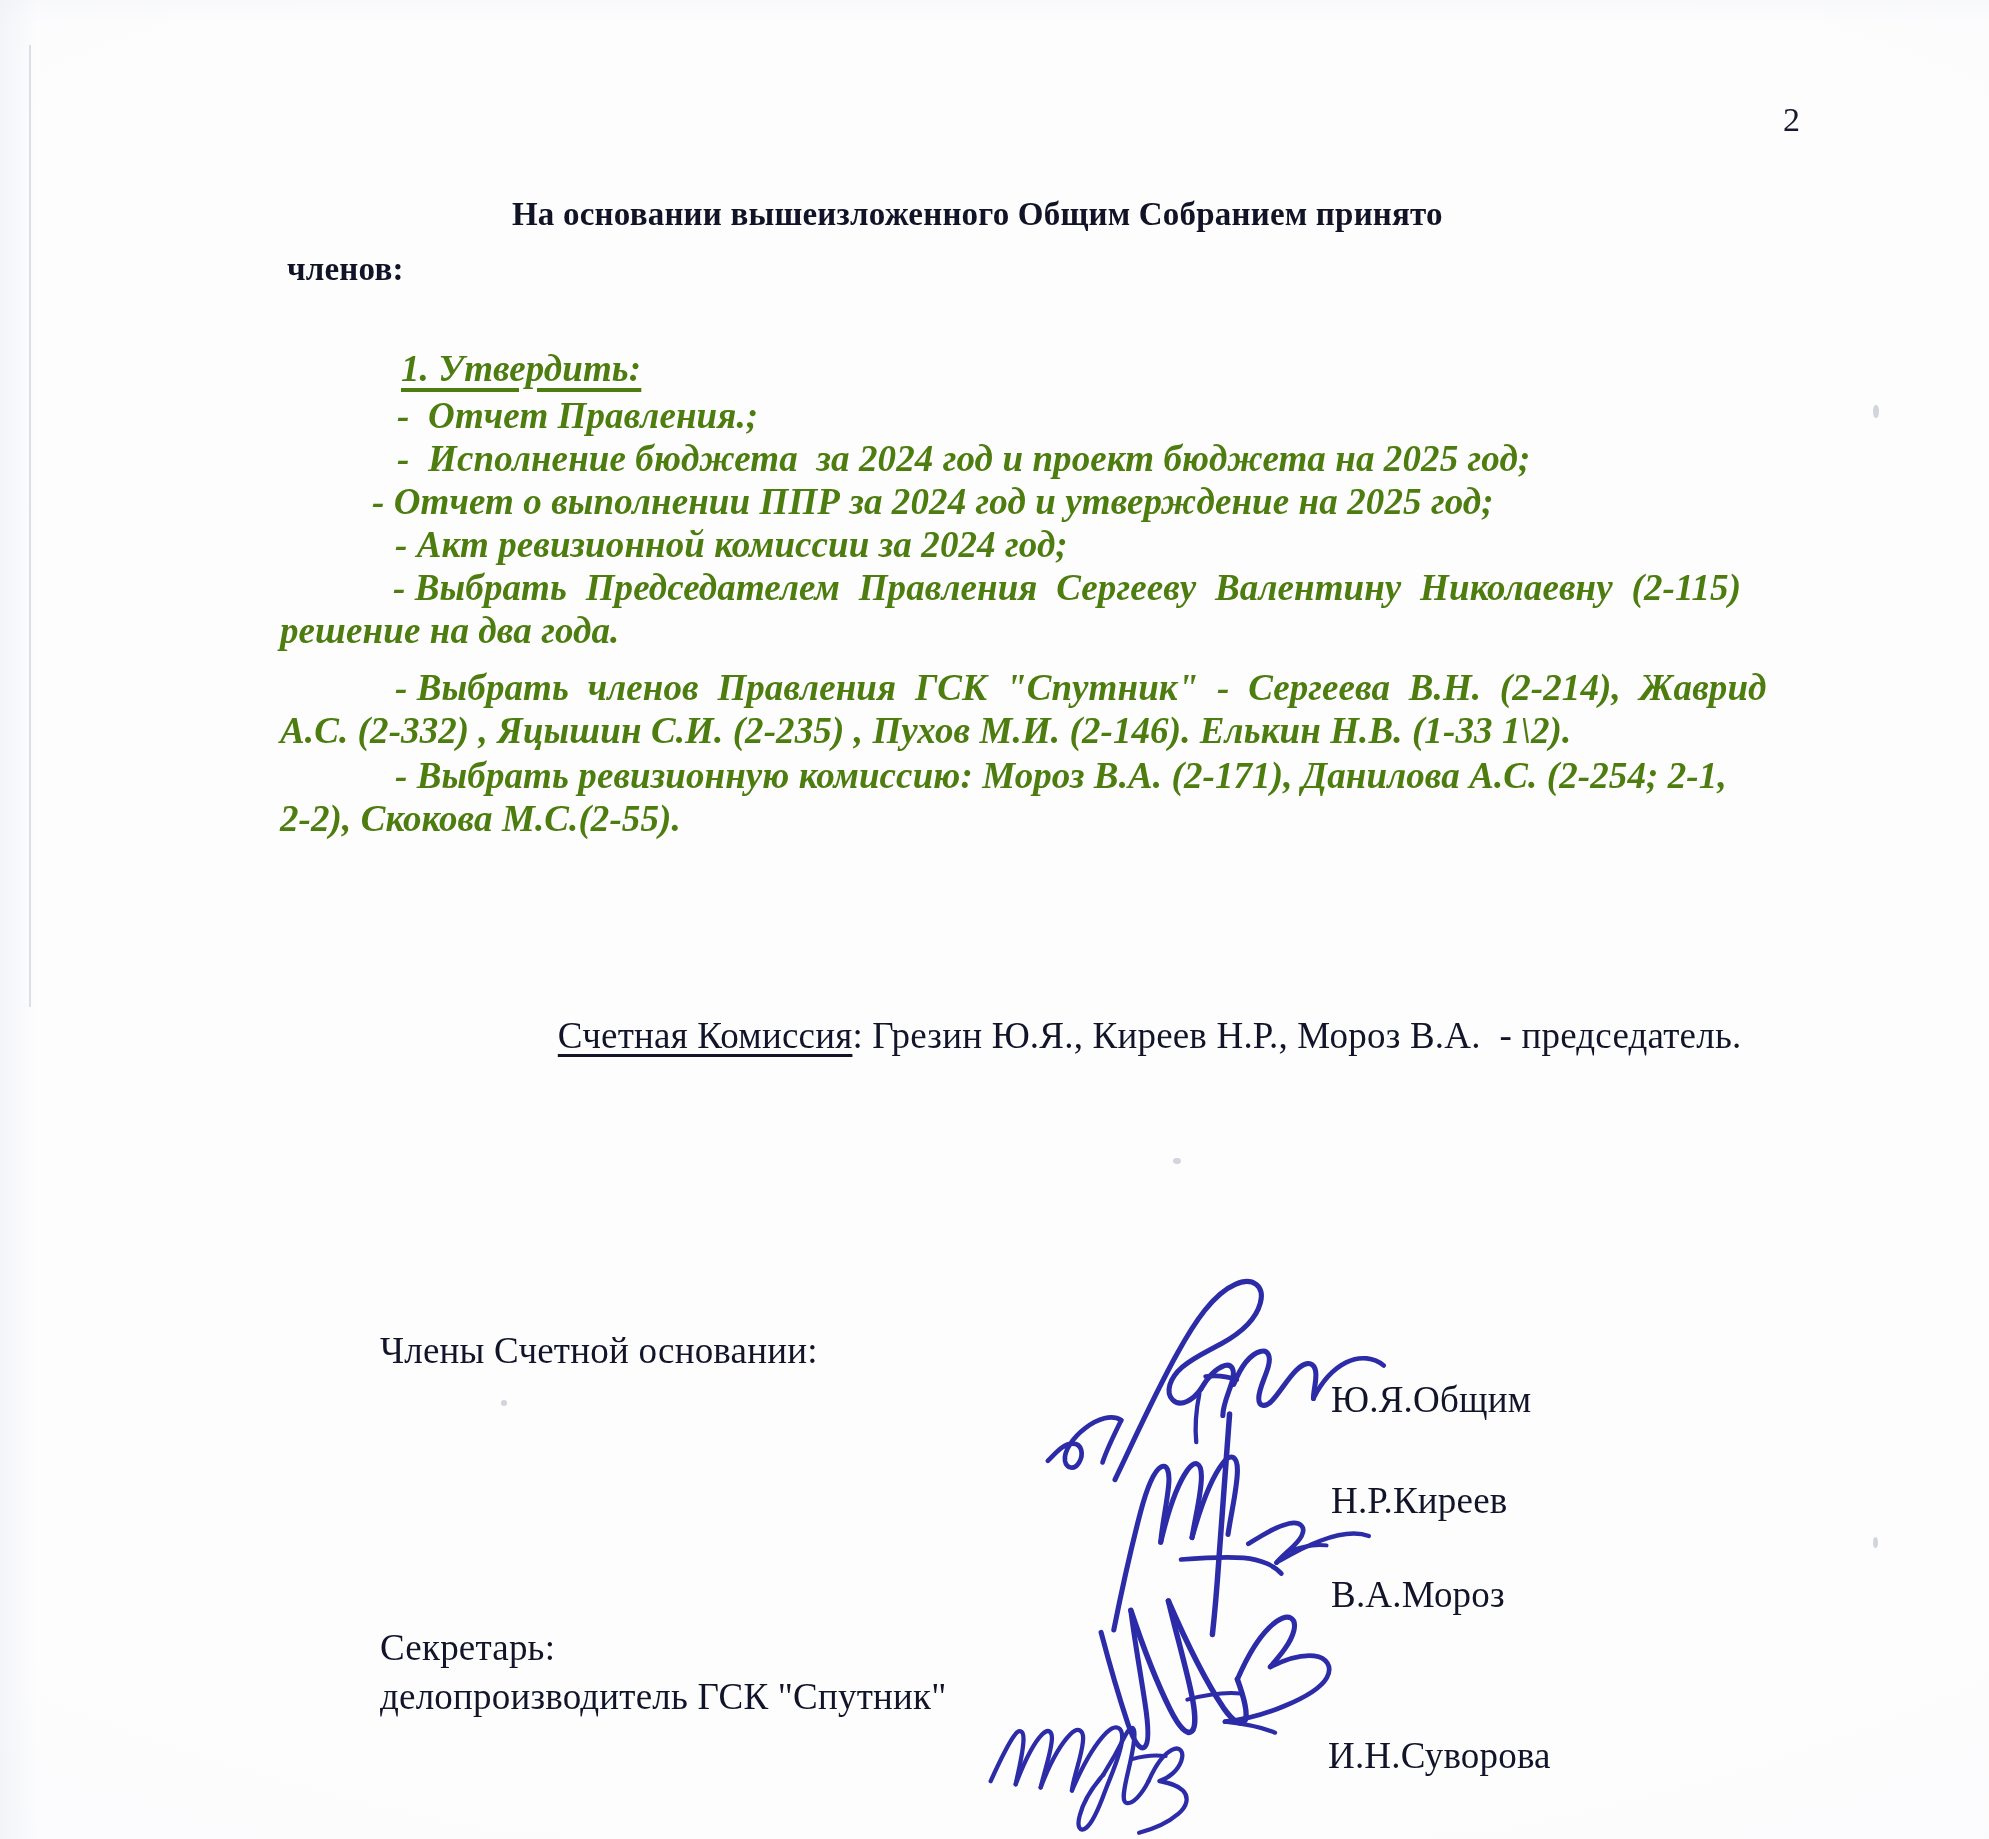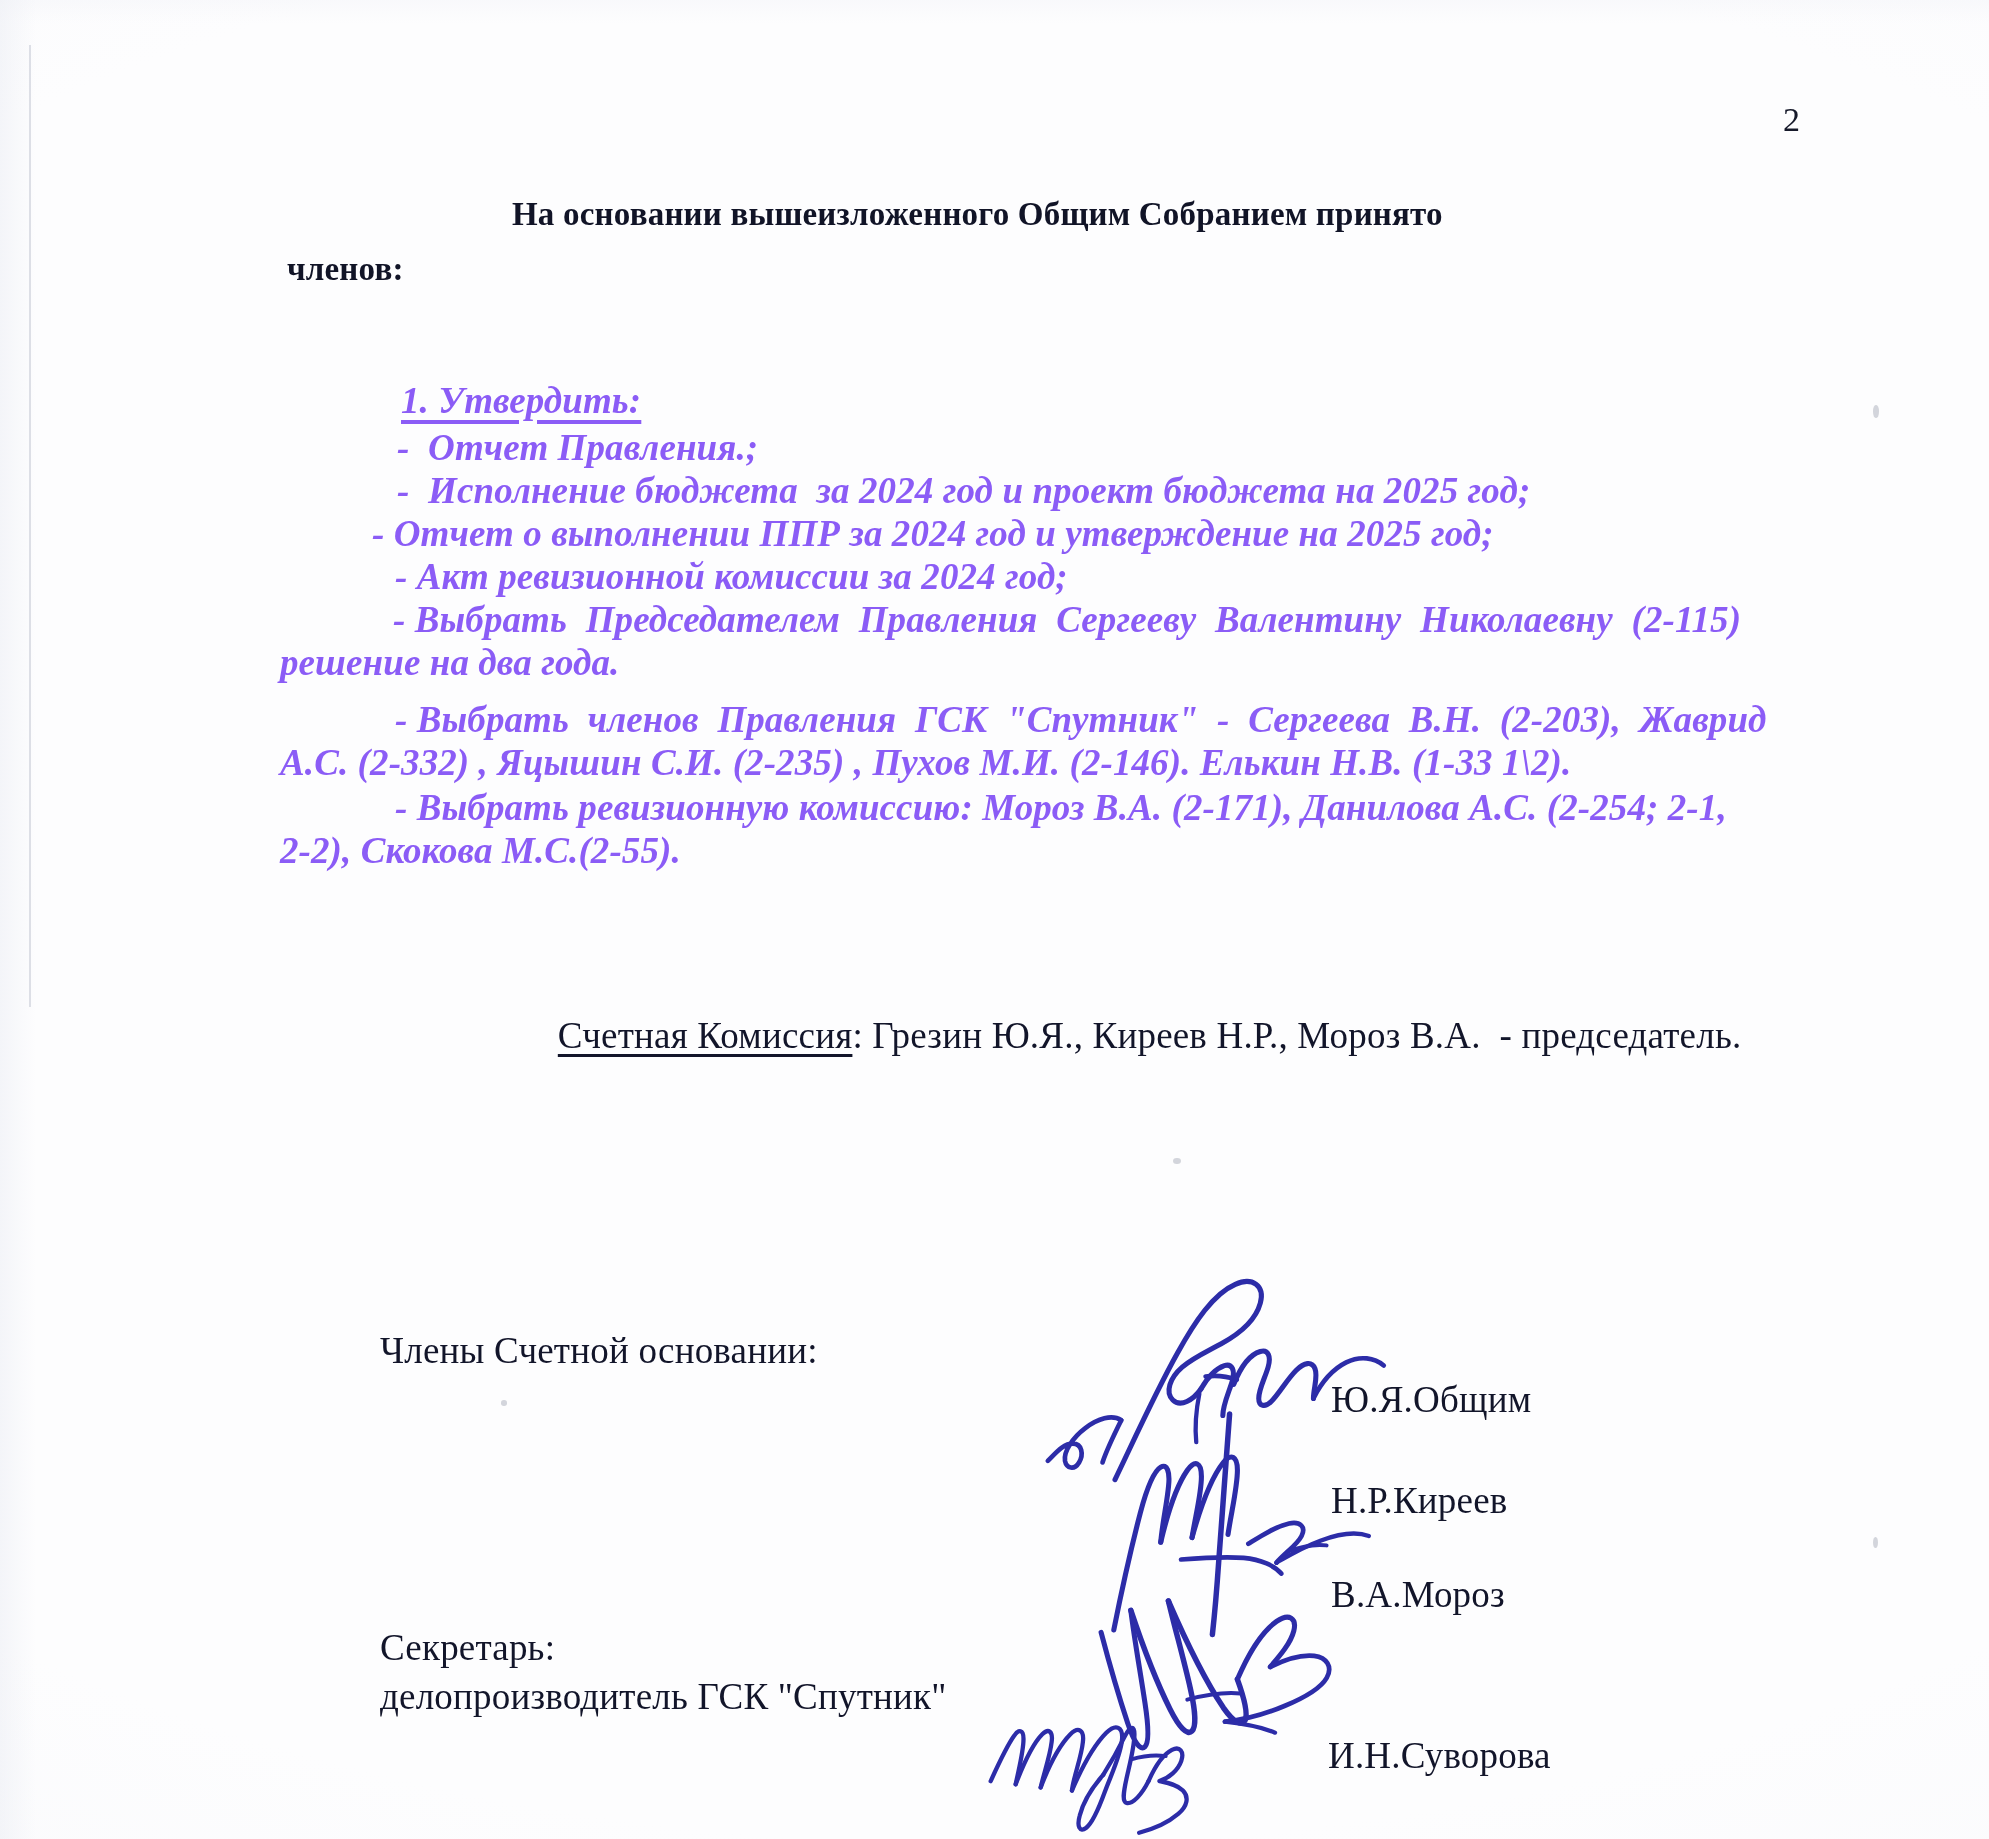--- a/index.html
+++ b/index.html
@@ -70,22 +70,21 @@
     letter-spacing: 0.2px;
     color: #111427;
   }
 
   
   .bi {
     font-weight: 700;
     font-style: italic;
     font-size: 37px;
     letter-spacing: 0.1px;
-    color: #8b5cf6;
-    margin-top: 32px;
+    color: #4d7c0f;
   }
 
   .underline-head {
     text-decoration: underline;
     text-decoration-thickness: 3.9px;
     text-underline-offset: 7px;
   }
 
   
   .plain {
@@ -134,21 +133,21 @@
   <div class="line bi underline-head" style="top:350px;left:401px;">1. Утвердить:</div>
 
   <div class="line bi" style="top:397px;left:397px;">-  Отчет Правления.;</div>
   <div class="line bi" style="top:440px;left:397px;">-  Исполнение бюджета  за 2024 год и проект бюджета на 2025 год;</div>
   <div class="line bi" style="top:483px;left:372px;">- Отчет о выполнении ППР за 2024 год и утверждение на 2025 год;</div>
   <div class="line bi" style="top:526px;left:395px;">- Акт ревизионной комиссии за 2024 год;</div>
 
   <div class="line bi" style="top:569px;left:393px;">- Выбрать  Председателем  Правления  Сергееву  Валентину  Николаевну  (2-115)</div>
   <div class="line bi" style="top:612px;left:280px;">решение на два года.</div>
 
-  <div class="line bi" style="top:669px;left:395px;">- Выбрать  членов  Правления  ГСК  "Спутник"  -  Сергеева  В.Н.  (2-203),  Жаврид</div>
+  <div class="line bi" style="top:669px;left:395px;">- Выбрать  членов  Правления  ГСК  "Спутник"  -  Сергеева  В.Н.  (2-214),  Жаврид</div>
   <div class="line bi" style="top:712px;left:280px;">А.С. (2-332) , Яцышин С.И. (2-235) , Пухов М.И. (2-146). Елькин Н.В. (1-33 1\2).</div>
 
   <div class="line bi" style="top:757px;left:395px;">- Выбрать ревизионную комиссию: Мороз В.А. (2-171), Данилова А.С. (2-254; 2-1,</div>
   <div class="line bi" style="top:800px;left:280px;">2-2), Скокова М.С.(2-55).</div>
 
   <div class="line plain" style="top:979px;left:520px;">
     <span class="u-span">Счетная Комиссия</span><span>: Грезин Ю.Я., Киреев Н.Р., Мороз В.А.  - председатель.</span>
   </div>
 
   <div class="line plain" style="top:1332px;left:380px;">Члены Счетной основании:</div>

